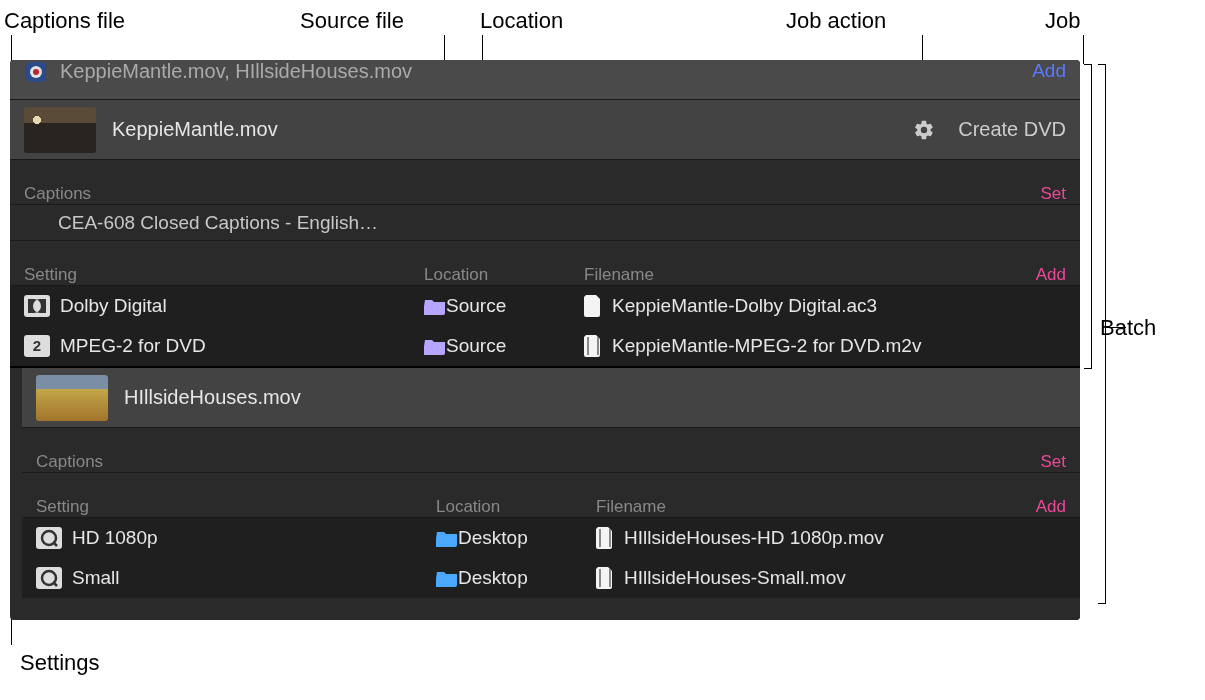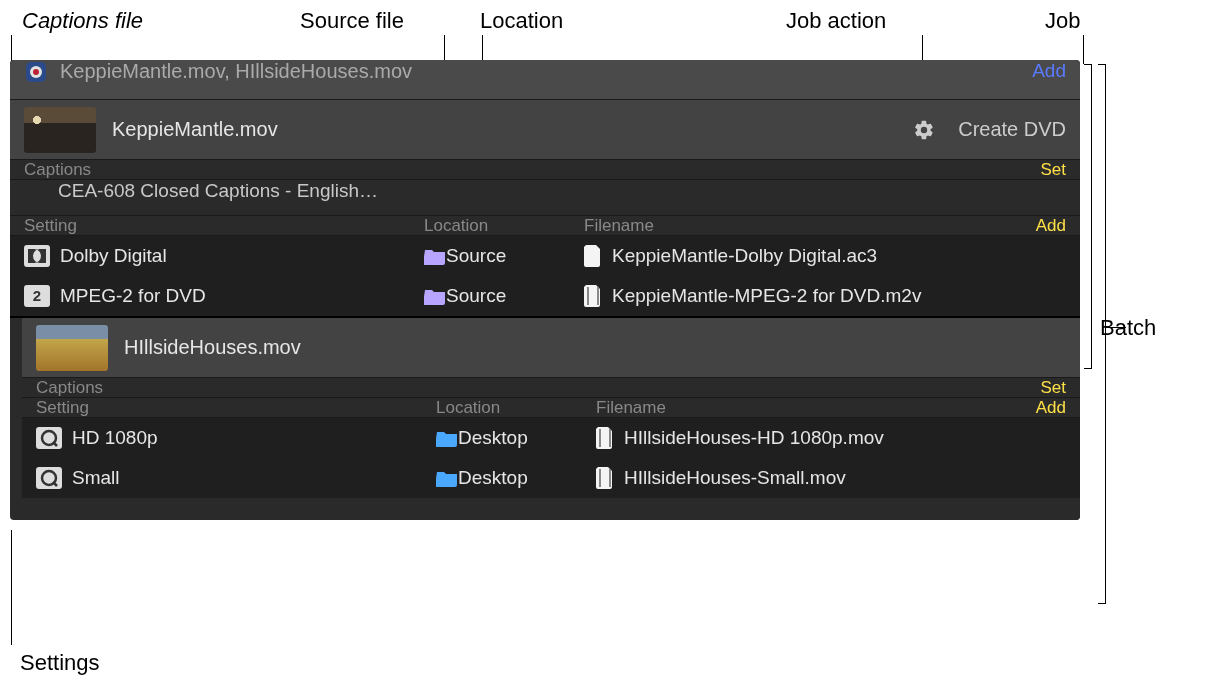--- a/index.html
+++ b/index.html
@@ -96,35 +96,36 @@
       align-items: center;
       gap: 23px;
       color: #ccc;
       font-size: 20px;
       cursor: pointer;
     }
     .gear-icon { width: 22px; height: 22px; }
     
     .captions-row, .columns-row {
       display: flex;
-      align-items: flex-start;
-      height: 20px;
+      align-items: flex-end;
+      height: 45px;
       padding: 0 14px;
       background: #2a2a2a;
       border-bottom: 1px solid #1a1a1a;
       color: #888;
       font-size: 17px;
     }
     .captions-row .set-link, .columns-row .add-link {
       margin-left: auto;
-      color: #fde047;
+      color: #ec4899;
       cursor: pointer;
     }
     .captions-entry {
       display: flex;
+      align-items: center;
       height: 36px;
       padding: 0 14px 0 48px;
       background: #2a2a2a;
       border-bottom: 1px solid #1a1a1a;
       color: #c8c8c8;
       font-size: 19px;
     }
     
     .columns-row .col-setting { width: 400px; }
     .columns-row .col-location { width: 160px; }
@@ -165,21 +166,21 @@
     
     .bracket {
       position: absolute;
       border: 1.5px solid #000;
       border-left: none;
     }
   </style>
 </head>
 <body>
 
-<div class="callout" style="left:22px; top:8px;font-style:italic;">Captions file</div>
+<div class="callout" style="left:4px; top:8px;">Captions file</div>
 <div class="callout" style="left:300px; top:8px;">Source file</div>
 <div class="callout" style="left:480px; top:8px;">Location</div>
 <div class="callout" style="left:786px; top:8px;">Job action</div>
 <div class="callout" style="left:1045px; top:8px;text-align:center;">Job</div>
 <div class="callout" style="left:1100px; top:315px;">Batch</div>
 <div class="callout" style="left:20px; top:650px;">Settings</div>
 
 <div class="callout-line" style="left:11px; top:35px; width:1px; height:185px;"></div>
 <div class="callout-line" style="left:11px; top:220px; width:40px; height:1px;"></div>
 

